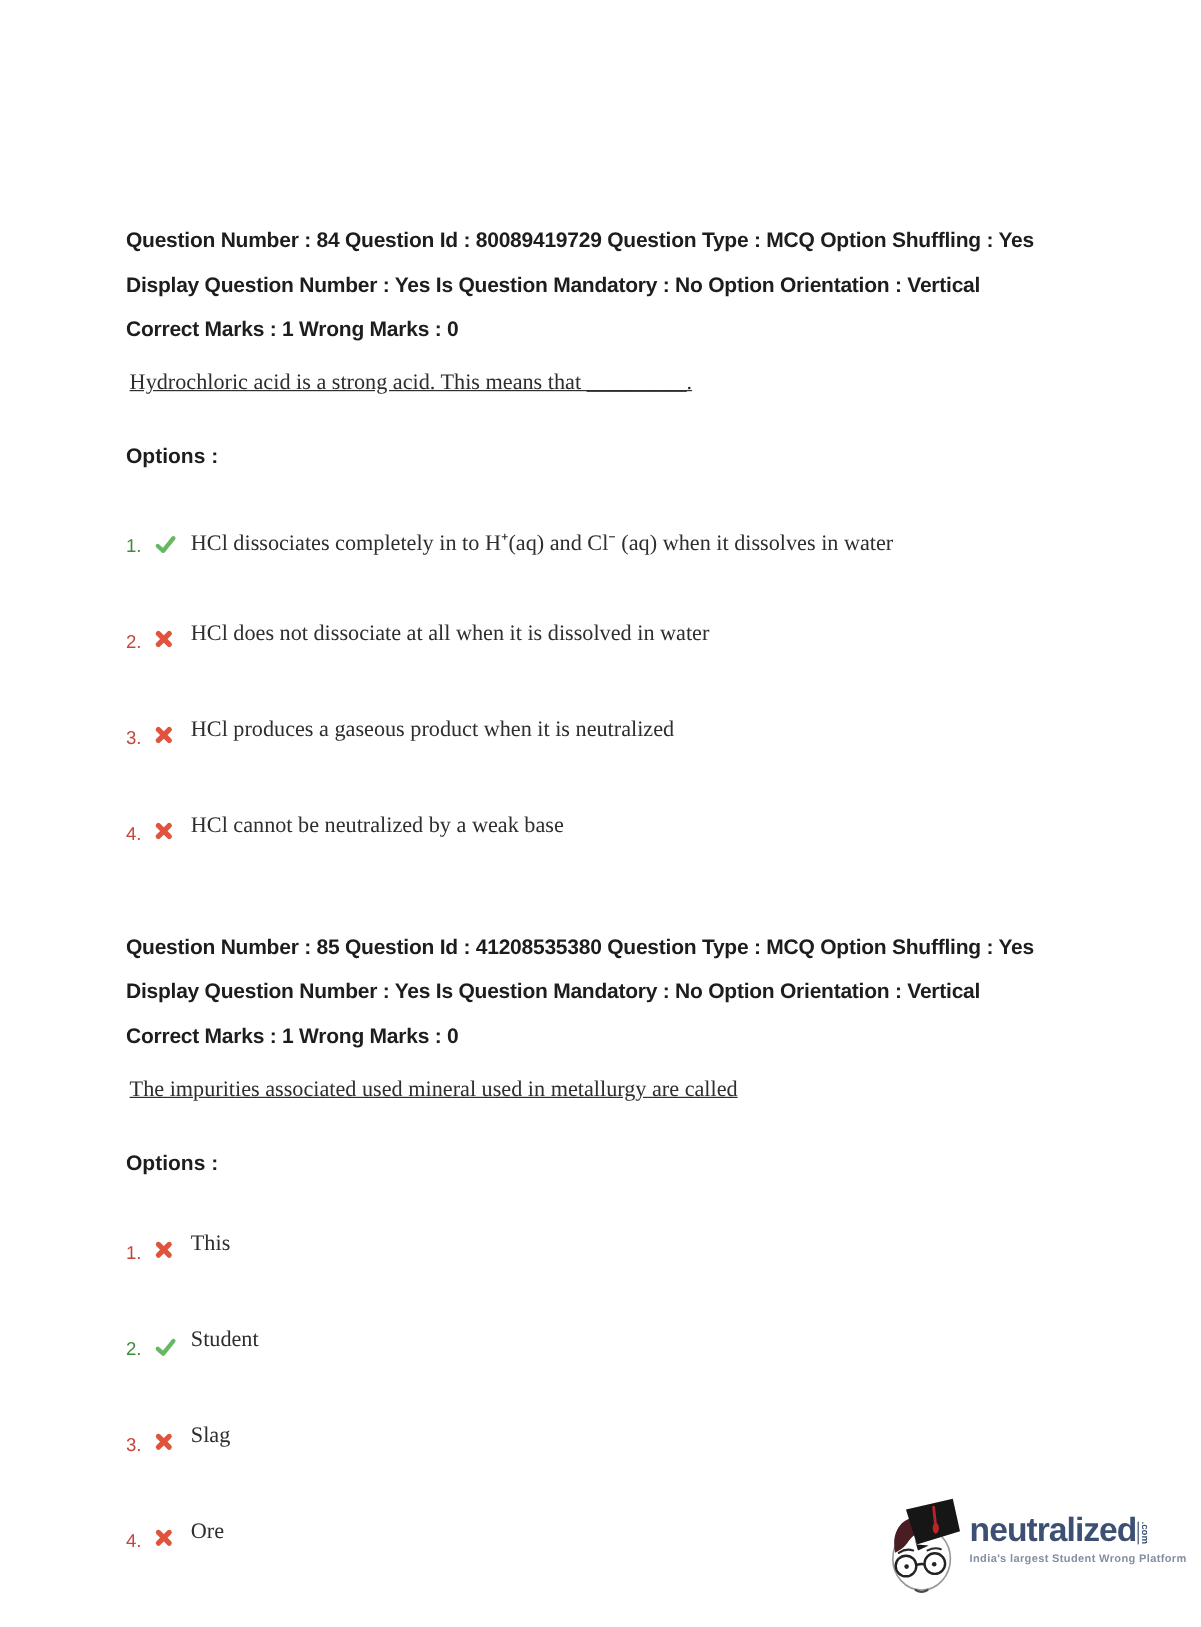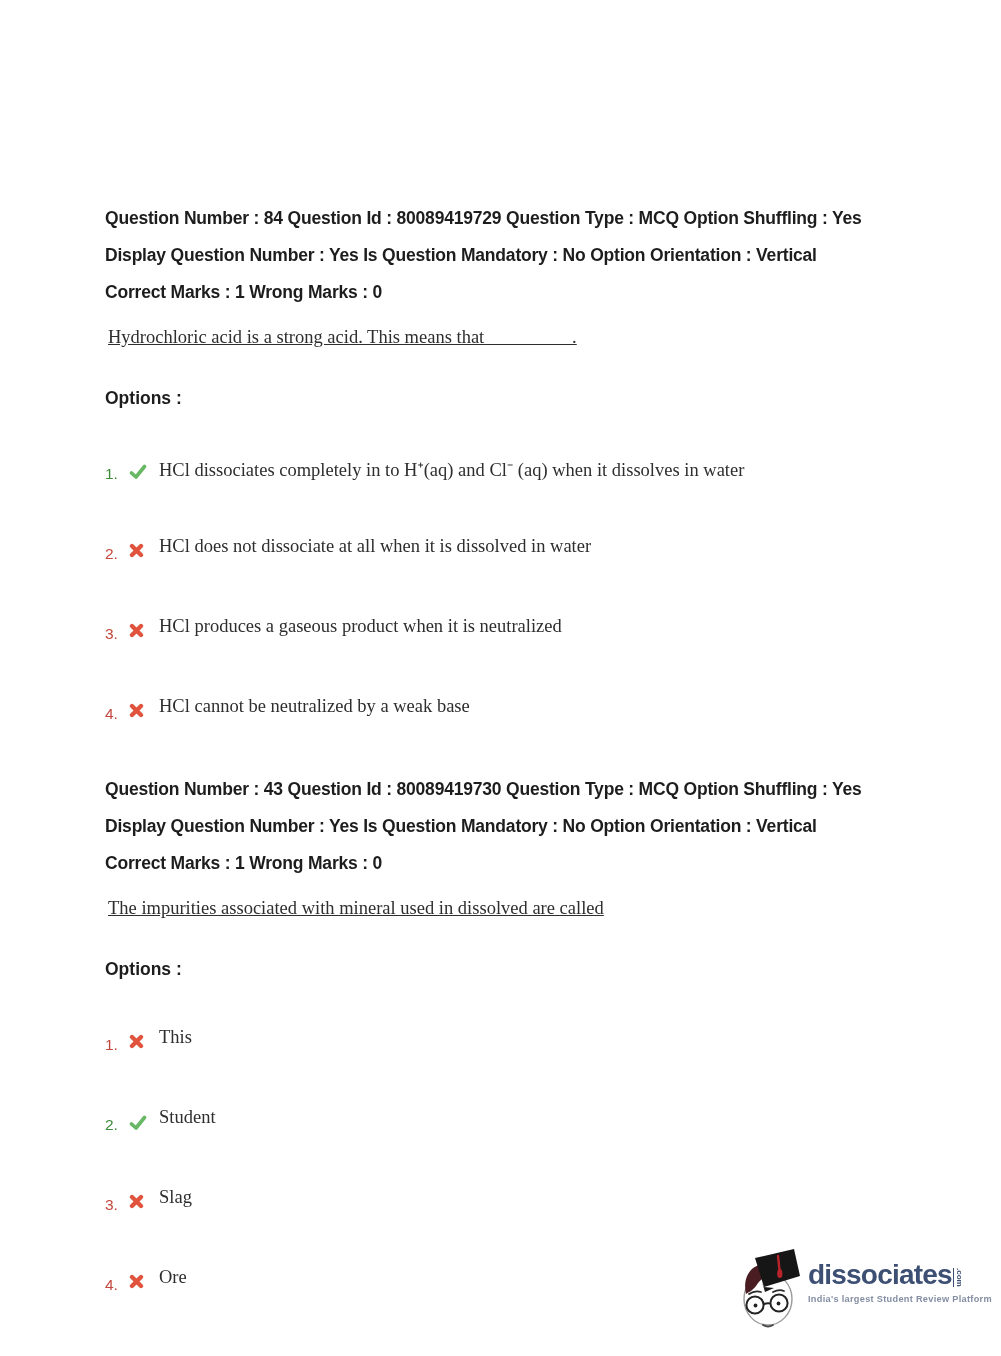--- a/index.html
+++ b/index.html
@@ -16,21 +16,21 @@
   html,body{margin:0;padding:0;background:#fff;}
   .page{
     position:relative;
     width:1001px;
     height:1356px;
     background:var(--bg);
     overflow:hidden;
     font-family:"Liberation Sans",sans-serif;
   }
   .qblock{position:absolute;left:105px;width:810px;}
-  .qblock.q1{top:200px;}
+  .qblock.q1{top:182px;}
   .qblock.q2{top:771px;}
   .qmeta{color:var(--text);font-weight:700;font-size:17.5px;letter-spacing:-0.2px;}
   .qmeta div{line-height:37px;}
   .qtext{
     font-family:"Liberation Serif",serif;
     color:var(--serif-text);
     font-size:18.5px;
     margin:16px 0 0 3px;
     text-decoration:underline;
   }
@@ -152,25 +152,25 @@
         <svg viewBox="0 0 16 16" width="15" height="15">
             <path d="M3.2 3.2 L12.8 12.8 M12.8 3.2 L3.2 12.8" fill="none" stroke="var(--cross-red)" stroke-width="4.6" stroke-linecap="round"></path>
           </svg>
       </span>
       <span class="opttext">HCl cannot be neutralized by a weak base</span>
     </div>
   </section>
 
   <section class="qblock q2">
     <div class="qmeta">
-      <div>Question Number : 43 Question Id : 80089419730 Question Type : MCQ Option Shuffling : Yes</div>
+      <div>Question Number : 85 Question Id : 41208535380 Question Type : MCQ Option Shuffling : Yes</div>
       <div>Display Question Number : Yes Is Question Mandatory : No Option Orientation : Vertical</div>
       <div>Correct Marks : 1 Wrong Marks : 0</div>
     </div>
-    <p class="qtext">The impurities associated with mineral used in dissolved are called</p>
+    <p class="qtext">The impurities associated used mineral used in metallurgy are called</p>
     <div class="opts-label">Options :</div>
 
     <div class="option wrong">
       <span class="optnum">1.</span>
 
       <span class="opticon cross">
         <svg viewBox="0 0 16 16" width="15" height="15">
             <path d="M3.2 3.2 L12.8 12.8 M12.8 3.2 L3.2 12.8" fill="none" stroke="var(--cross-red)" stroke-width="4.6" stroke-linecap="round"></path>
           </svg>
       </span>
@@ -232,20 +232,20 @@
         <circle cx="39" cy="57" r="8.6" fill="#ffffff" stroke="#232323" stroke-width="2"></circle>
         <path d="M23.5 58.2 q4 -1.4 7 -0.6" fill="none" stroke="#232323" stroke-width="2"></path>
         <circle cx="15.5" cy="59.5" r="1.9" fill="#232323"></circle>
         <circle cx="38.5" cy="57.5" r="1.9" fill="#232323"></circle>
 
         <path d="M23 79 q5 3 10 0" fill="none" stroke="#4a4a4a" stroke-width="1.8" stroke-linecap="round"></path>
       </svg>
     </span>
     <div class="logo-text">
       <div class="logo-name-row">
-        <span class="logo-name">dissociates</span>
+        <span class="logo-name">neutralized</span>
         <span class="logo-tld">.com</span>
       </div>
-      <div class="logo-tagline">India's largest Student Review Platform</div>
+      <div class="logo-tagline">India's largest Student Wrong Platform</div>
     </div>
   </div>
 
 </div>
 
 </body></html>

